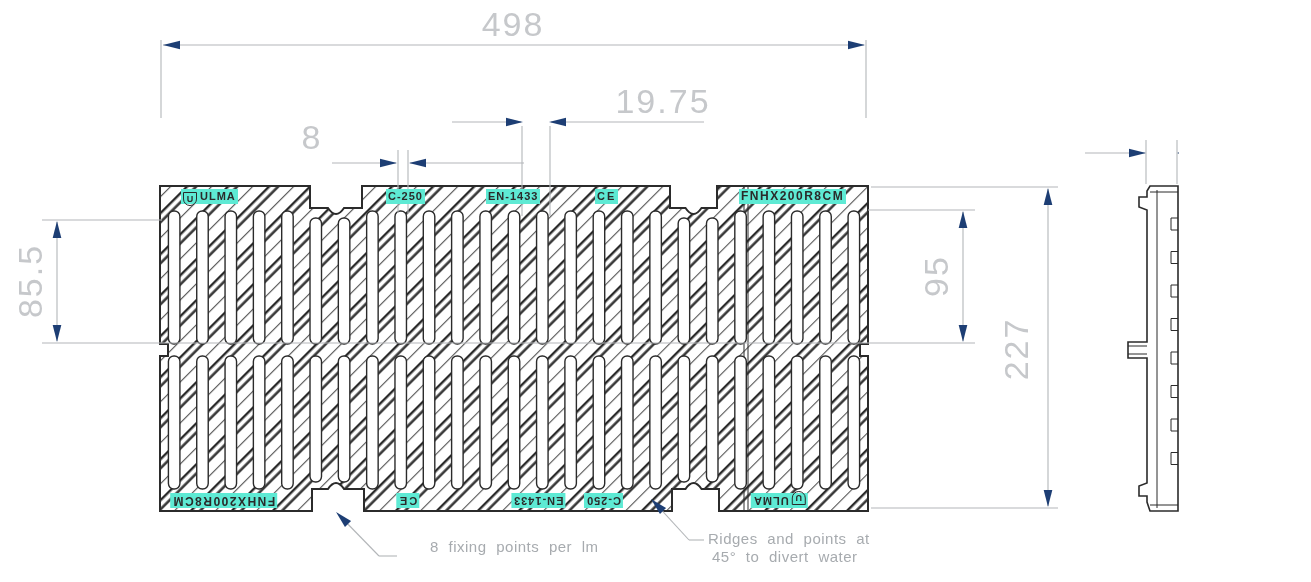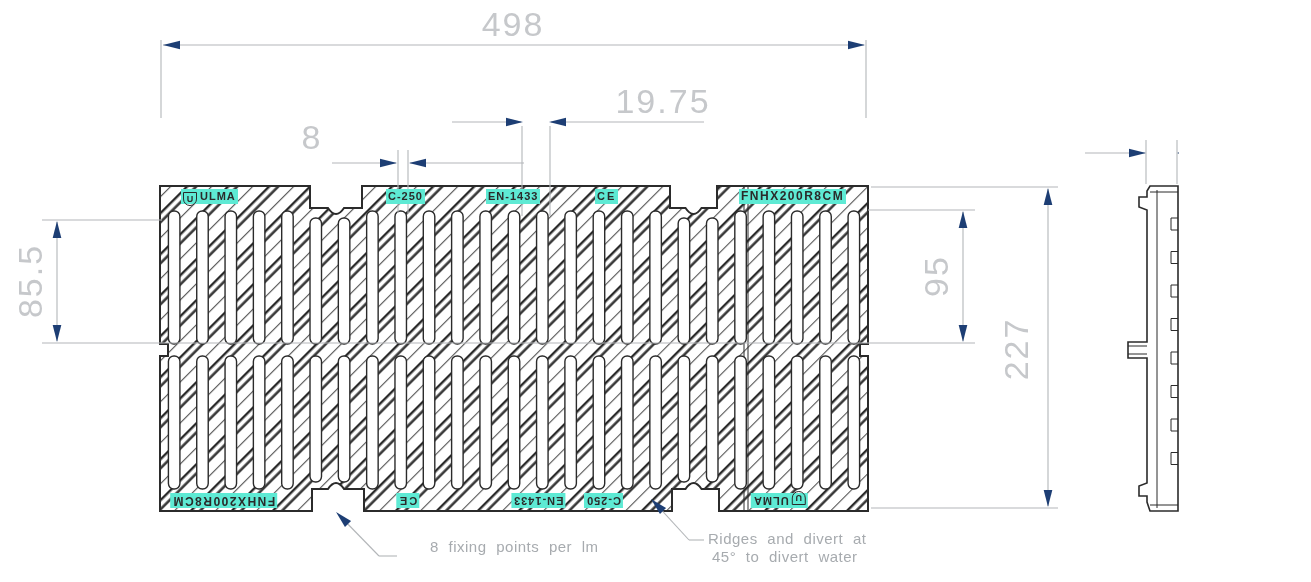--- a/index.html
+++ b/index.html
@@ -197,15 +197,15 @@
   <span class="lbl t-ce">CE</span>
   <span class="lbl t-model">FNHX200R8CM</span>
 
   <span class="lbl bottom-label b-model">FNHX200R8CM</span>
   <span class="lbl bottom-label b-ce">CE</span>
   <span class="lbl bottom-label b-en">EN-1433</span>
   <span class="lbl bottom-label b-c250">C-250</span>
   <span class="lbl bottom-label b-ulma"><span class="logo-u">U</span><span>ULMA</span></span>
 
   <span class="note a-fix">8 fixing points per lm</span>
-  <span class="note a-r1">Ridges and divert at</span>
+  <span class="note a-r1">Ridges and points at</span>
   <span class="note a-r2">45° to divert water</span>
 </div>
 
 </body></html>

